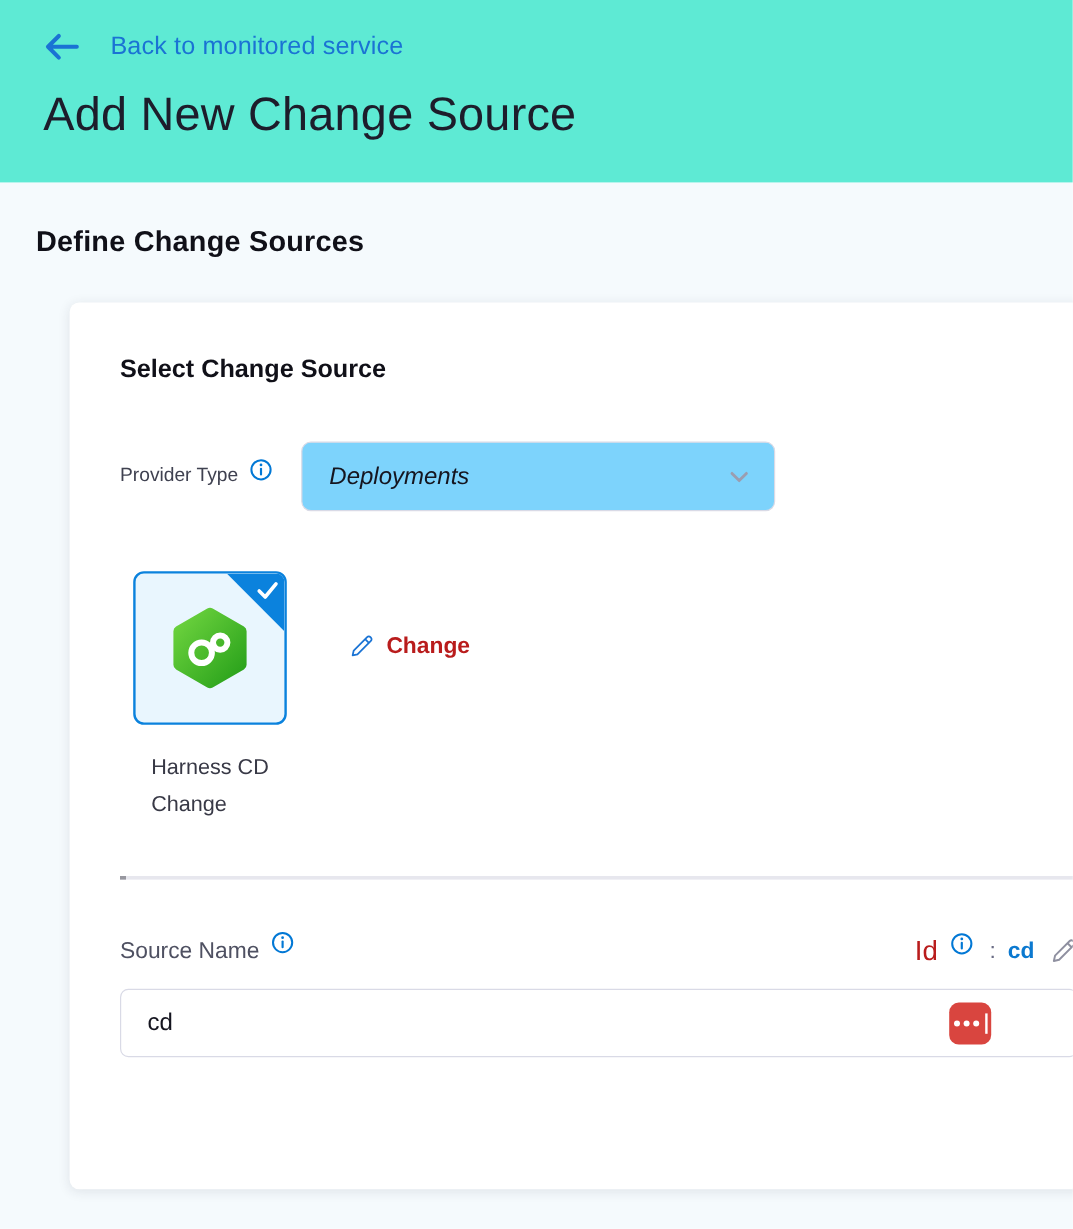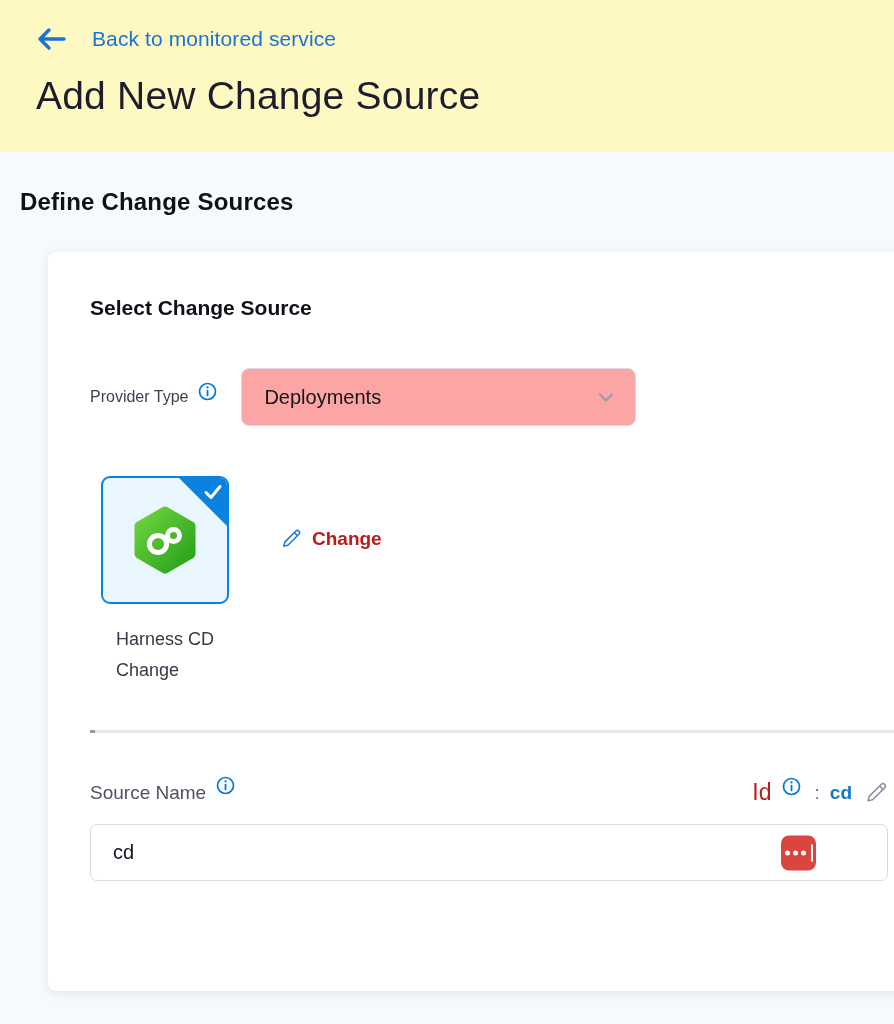--- a/index.html
+++ b/index.html
@@ -5,39 +5,39 @@
   * { margin:0; padding:0; box-sizing:border-box; }
   html,body { width:894px; height:1024px; overflow:hidden; }
   body {
     font-family:"Liberation Sans", sans-serif;
     background:#f5fafd;
     color:#1e1e2d;
   }
 
   
   .header {
-    background:#fef9c3;
+    background:#5eead4;
     height:152px;
     padding:26px 0 0 36px;
   }
   .back-row {
     display:flex; align-items:center; gap:26px;
     cursor:pointer; width:max-content;
   }
   .back-arrow { width:30px; height:26px; display:block; color:#1a73d4; }
   .back-label {
     font-size:21px; font-weight:500; color:#1a73d4; letter-spacing:.1px;
   }
   .page-title {
     margin-top:22px;
     font-size:39px; font-weight:400; color:#1d1d2b; letter-spacing:.2px;
   }
 
   
-  .section { padding:36px 0 0 20px; }
+  .section { padding:36px 0 0 30px; }
   .section-heading {
     font-size:24px; font-weight:700; color:#101018; letter-spacing:.2px;
   }
 
   .card {
     margin:36px 0 0 28px;
     width:878px;               
     height:739px;
     background:#ffffff;
     border-radius:8px;
@@ -52,26 +52,27 @@
   .provider-row { display:flex; align-items:center; }
   .field-label { font-size:16px; color:#3f4150; }
   .info-icon {
     display:inline-flex; width:19px; height:19px; margin-left:10px;
     color:#0278d5; position:relative; top:-6px; cursor:pointer;
   }
   .info-icon svg { width:100%; height:100%; }
   .dropdown {
     margin-left:24px;
     width:395px; height:58px;
-    background:#fca5a5;
+    background:#7dd3fc;
     border:1px solid #d9dae6;
     border-radius:8px;
     display:flex; align-items:center; justify-content:space-between;
     padding:0 18px 0 22px;
     cursor:pointer;
+    font-style:italic;
   }
   .dropdown-value { font-size:20px; color:#15151f; }
   .chevron-icon { width:22px; height:22px; color:#9b9db0; }
 
   
   .tile-row { display:flex; margin-top:50px; }
   .tile-col { display:flex; flex-direction:column; align-items:center; width:150px; }
   .tile {
     position:relative;
     width:128px; height:128px;

